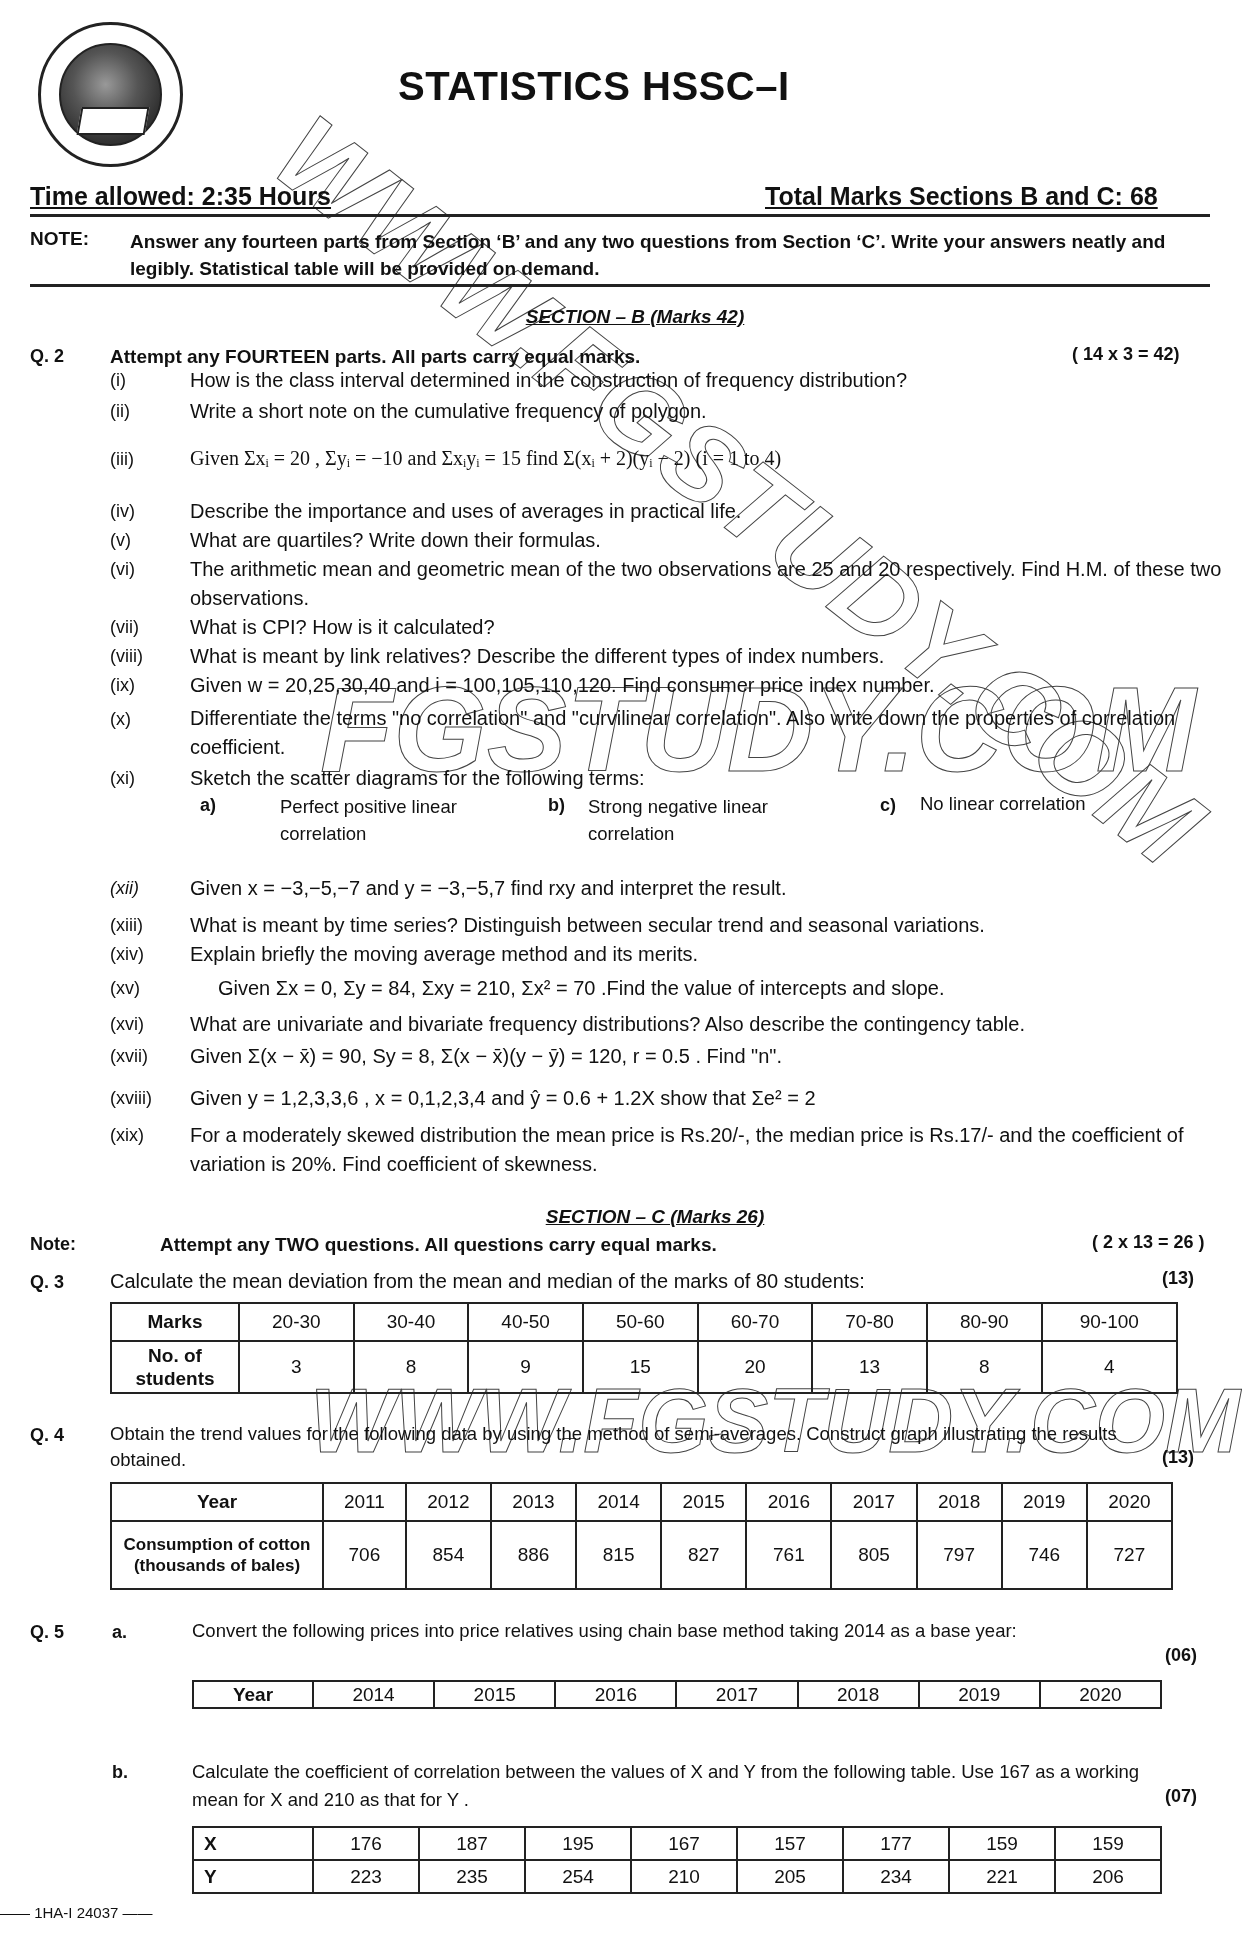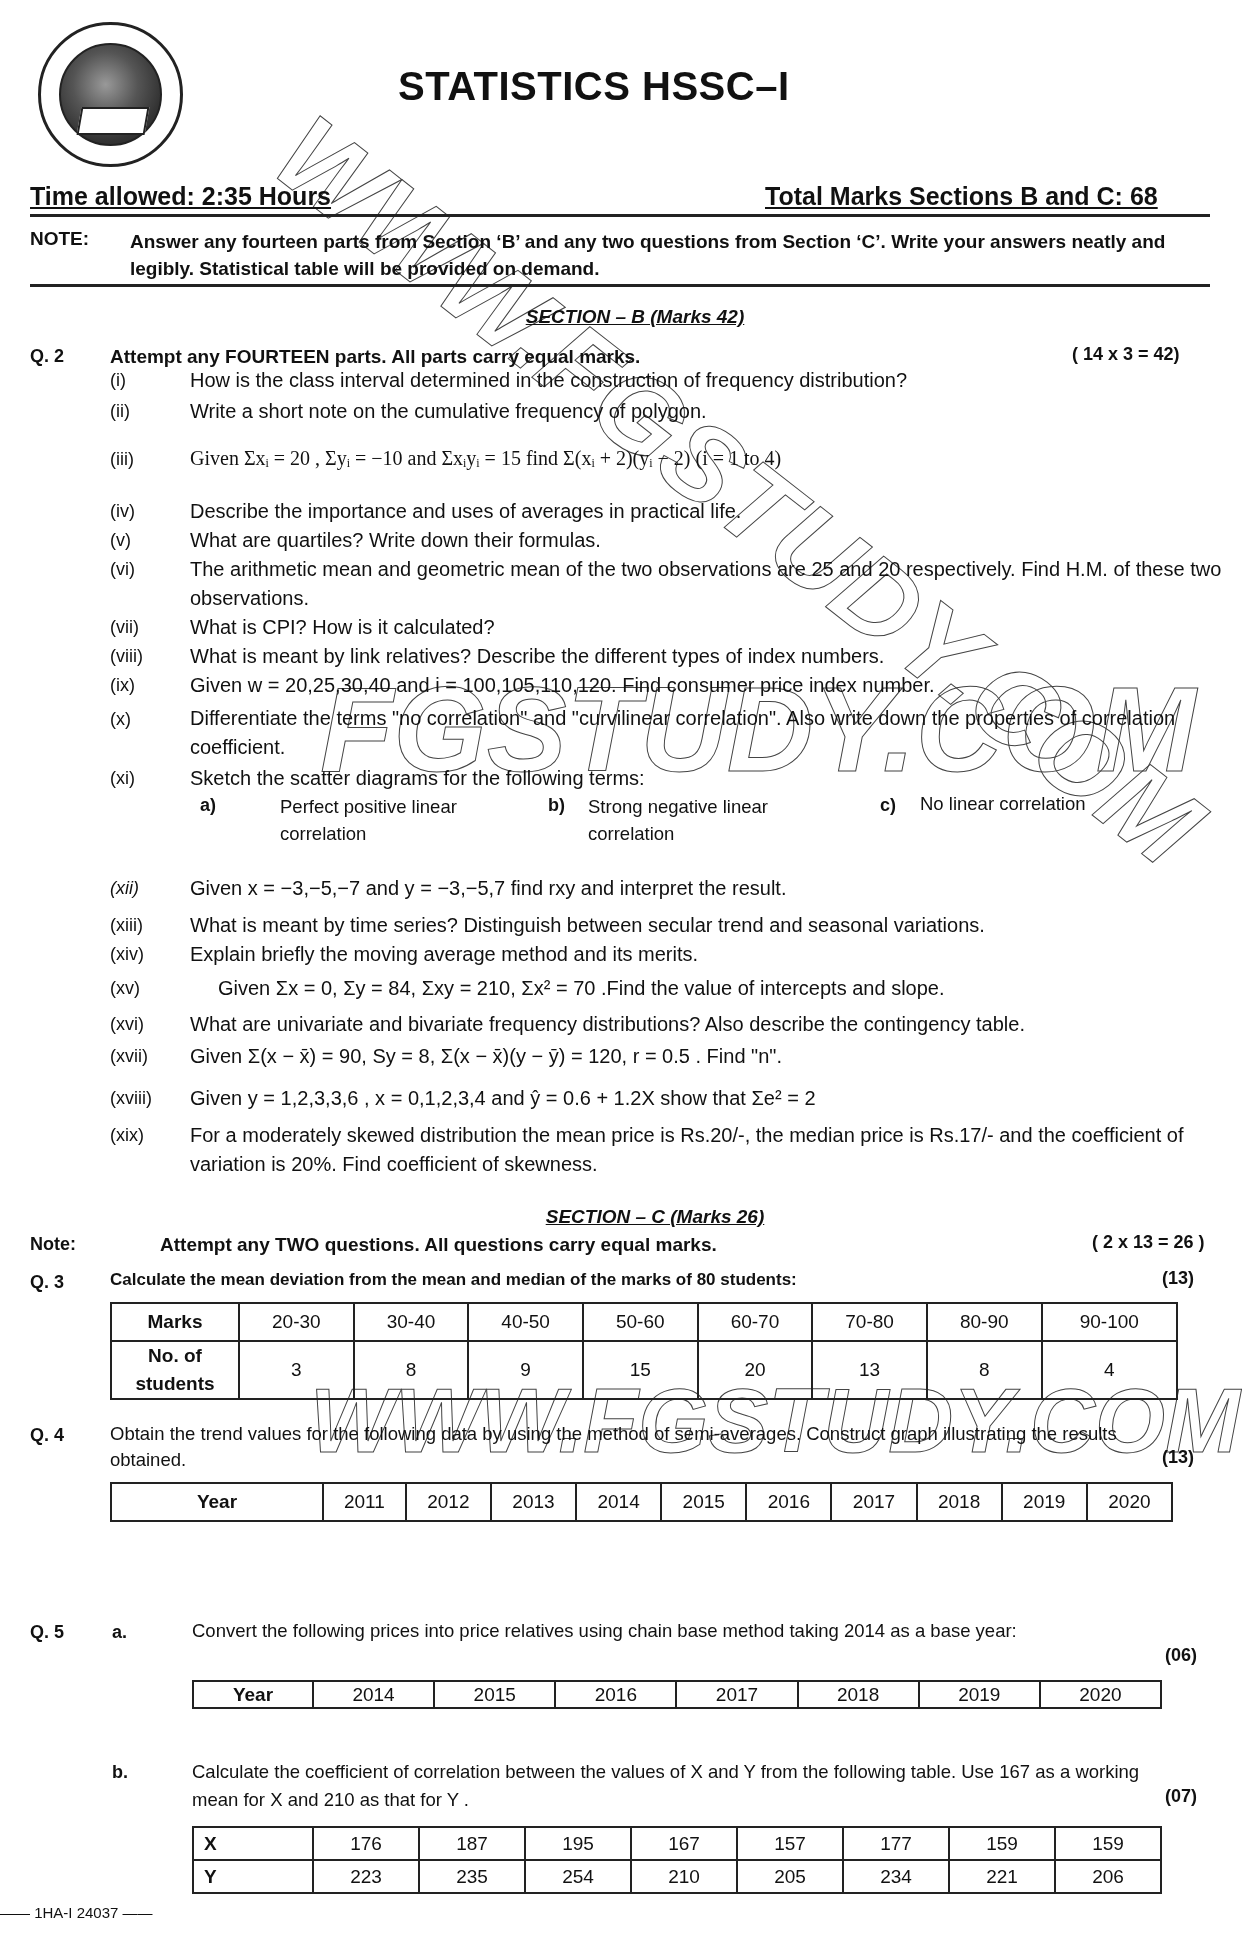--- a/index.html
+++ b/index.html
@@ -98,37 +98,37 @@
 <div class="abs ptxt" style="top:1084px;">Given y = 1,2,3,3,6 , x = 0,1,2,3,4 and ŷ = 0.6 + 1.2X show that Σe² = 2</div>
 <div class="abs pnum" style="top:1125px;">(xix)</div>
 <div class="abs ptxt" style="top:1121px;">For a moderately skewed distribution the mean price is Rs.20/-, the median price is Rs.17/- and the coefficient of variation is 20%. Find coefficient of skewness.</div>
 
 <div class="abs sec" style="left:405px;top:1206px;">SECTION – C (Marks 26)</div>
 <div class="abs qlbl" style="top:1234px;">Note:</div>
 <div class="abs qhead" style="left:160px;top:1234px;">Attempt any TWO questions. All questions carry equal marks.</div>
 <div class="abs marks" style="left:1092px;top:1232px;">( 2 x 13 = 26 )</div>
 
 <div class="abs qlbl" style="top:1272px;">Q. 3</div>
-<div class="abs" style="left:110px;top:1270px;font-size:17px;font-weight:bold;">Calculate the mean deviation from the mean and median of the marks of 80 students:</div>
+<div class="abs" style="left:110px;top:1270px;font-size:20px;">Calculate the mean deviation from the mean and median of the marks of 80 students:</div>
 <div class="abs marks" style="left:1162px;top:1268px;">(13)</div>
 <table class="t" style="left:110px;top:1302px;width:1068px;">
   <tbody>
       <tr style="height:38px;">
     <td class="h" style="width:128px;">Marks</td>
     <td>20-30</td>
     <td>30-40</td>
     <td>40-50</td>
     <td>50-60</td>
     <td>60-70</td>
     <td>70-80</td>
     <td>80-90</td>
     <td>90-100</td>
   </tr>
   <tr style="height:52px;">
-    <td class="h" style="line-height:28px;">No. of students</td>
+    <td class="h" style="line-height:23px;">No. of students</td>
     <td>3</td>
     <td>8</td>
     <td>9</td>
     <td>15</td>
     <td>20</td>
     <td>13</td>
     <td>8</td>
     <td>4</td>
   </tr>
 </tbody>
@@ -145,20 +145,33 @@
     <td>2012</td>
     <td>2013</td>
     <td>2014</td>
     <td>2015</td>
     <td>2016</td>
     <td>2017</td>
     <td>2018</td>
     <td>2019</td>
     <td>2020</td>
   </tr>
+  <tr style="height:68px;">
+    <td class="h" style="font-size:17px;line-height:21px;">Consumption of cotton (thousands of bales)</td>
+    <td>706</td>
+    <td>854</td>
+    <td>886</td>
+    <td>815</td>
+    <td>827</td>
+    <td>761</td>
+    <td>805</td>
+    <td>797</td>
+    <td>746</td>
+    <td>727</td>
+  </tr>
 </tbody>
   </table>
 
 <div class="abs qlbl" style="top:1622px;">Q. 5</div>
 <div class="abs qlbl" style="left:112px;top:1622px;">a.</div>
 <div class="abs" style="left:192px;top:1620px;font-size:18.5px;">Convert the following prices into price relatives using chain base method taking 2014 as a base year:</div>
 <div class="abs marks" style="left:1165px;top:1645px;">(06)</div>
 <table class="t" style="left:192px;top:1680px;width:970px;">
   <tbody>
       <tr style="height:27px;">

